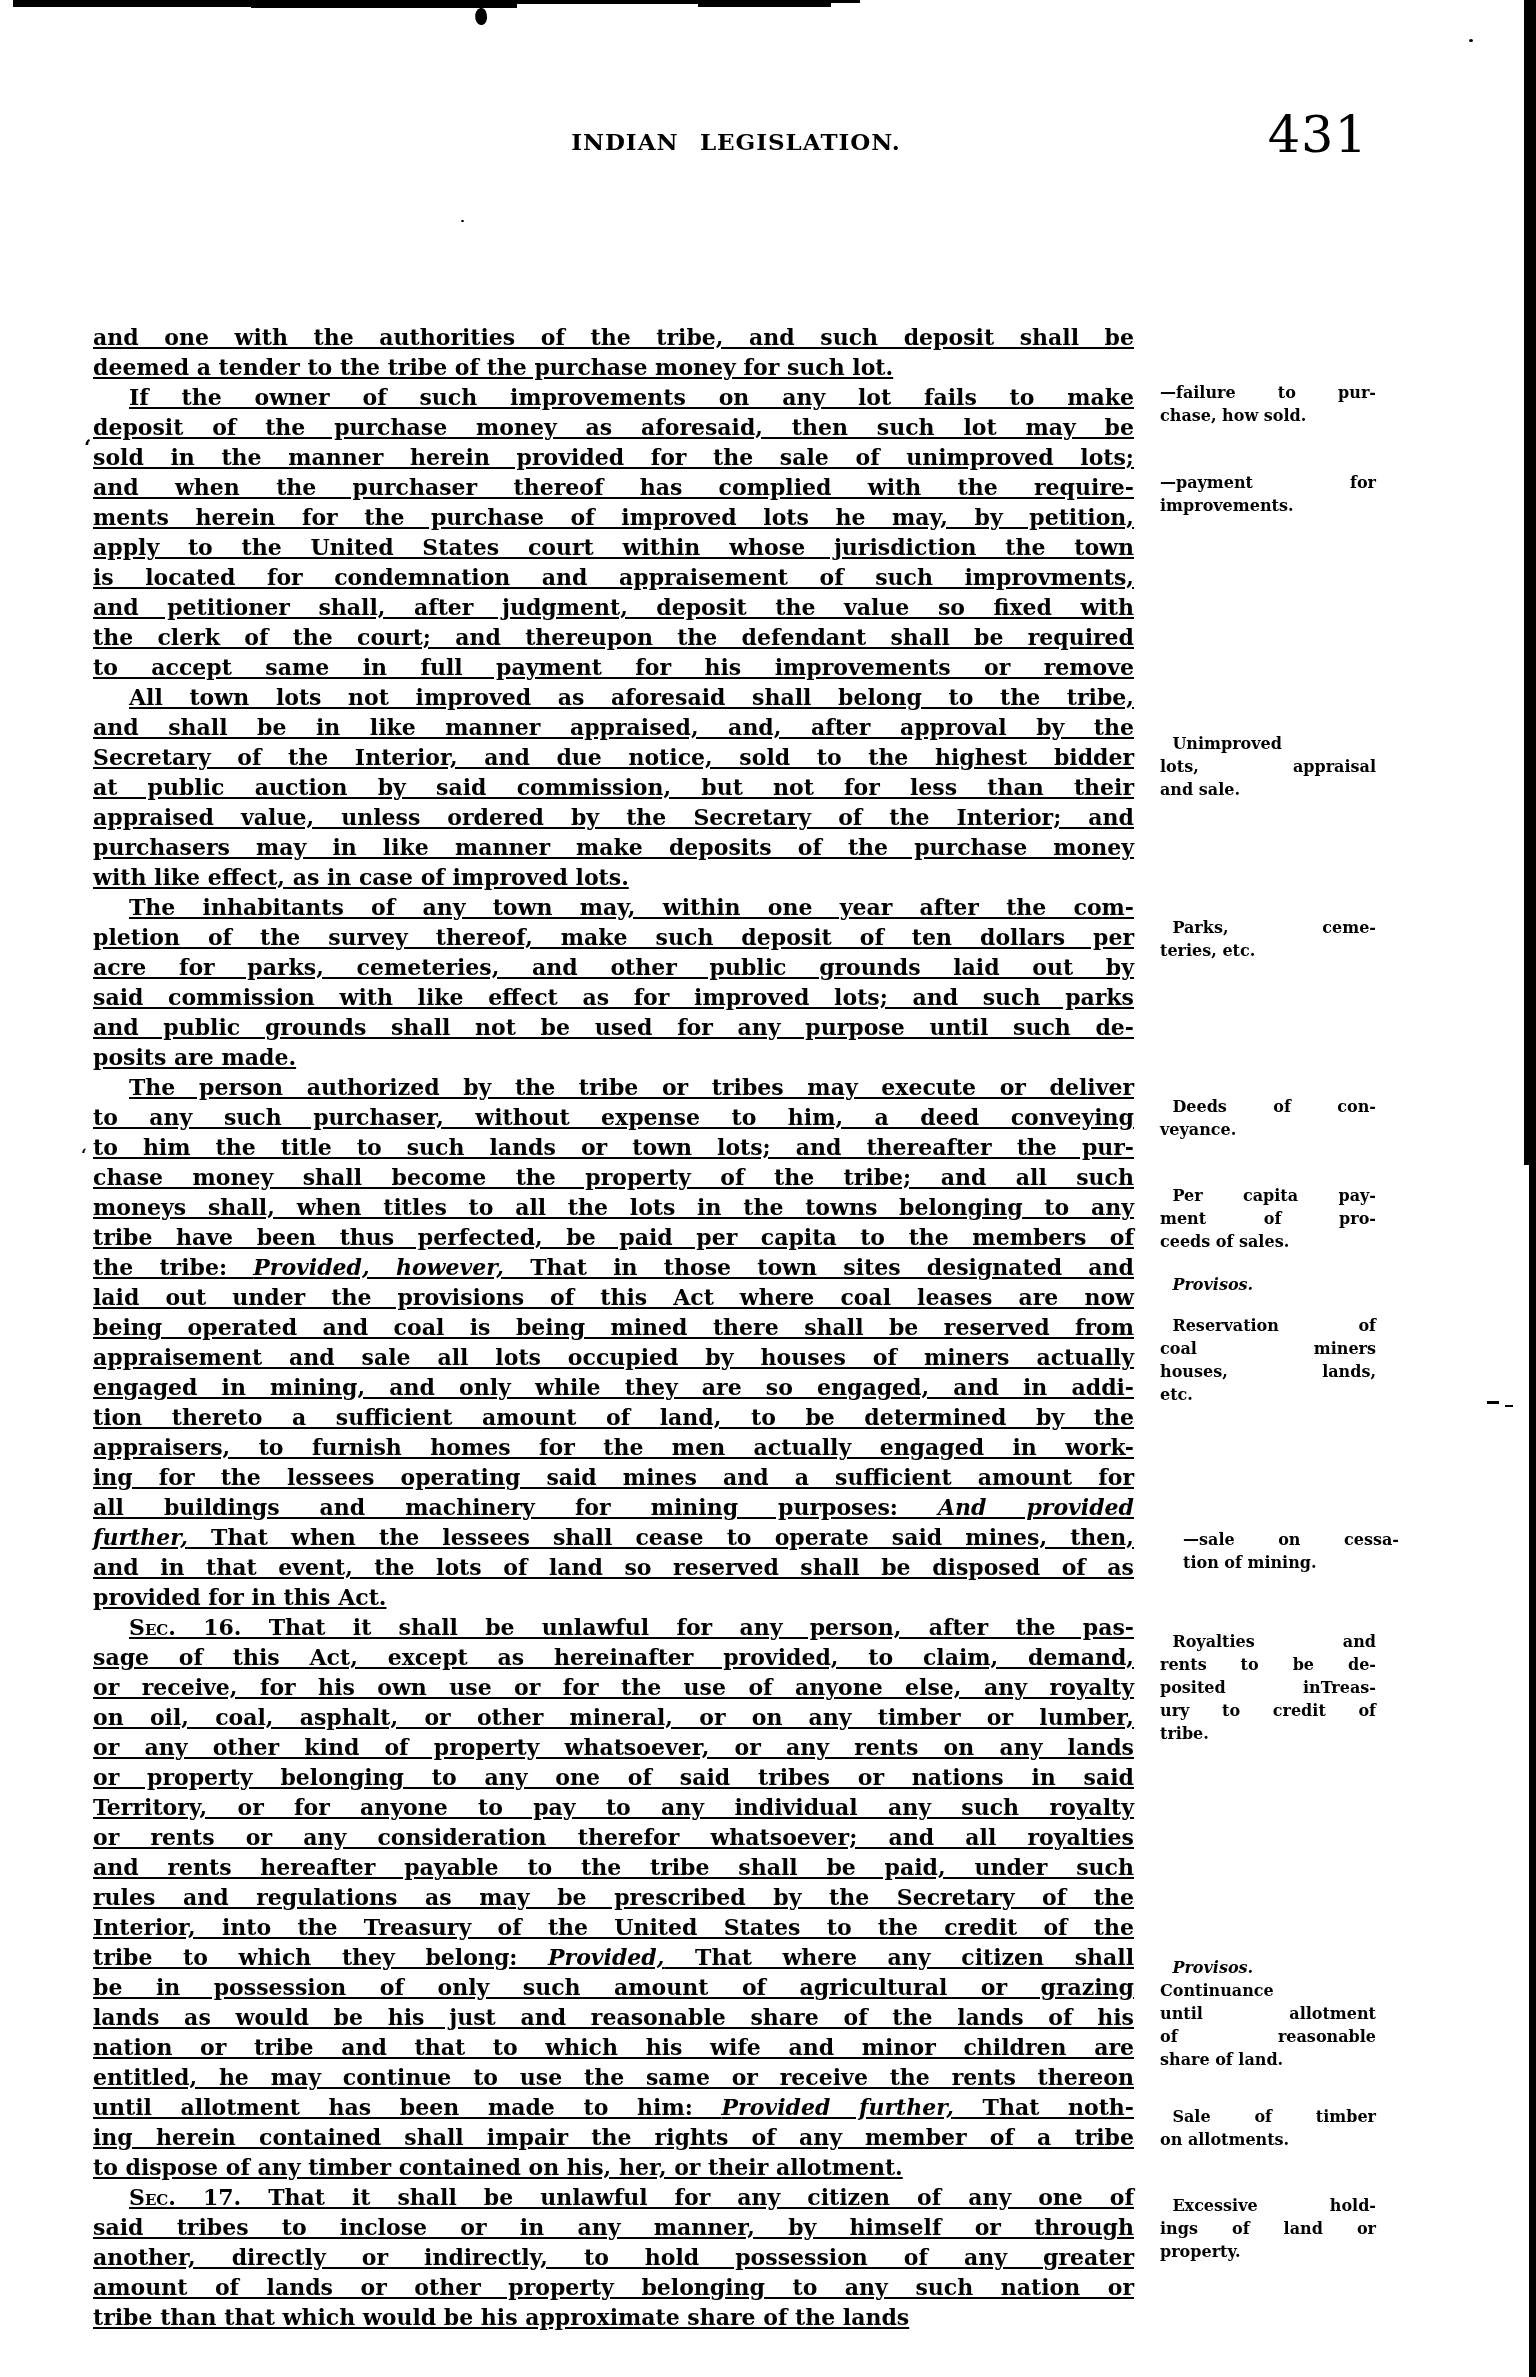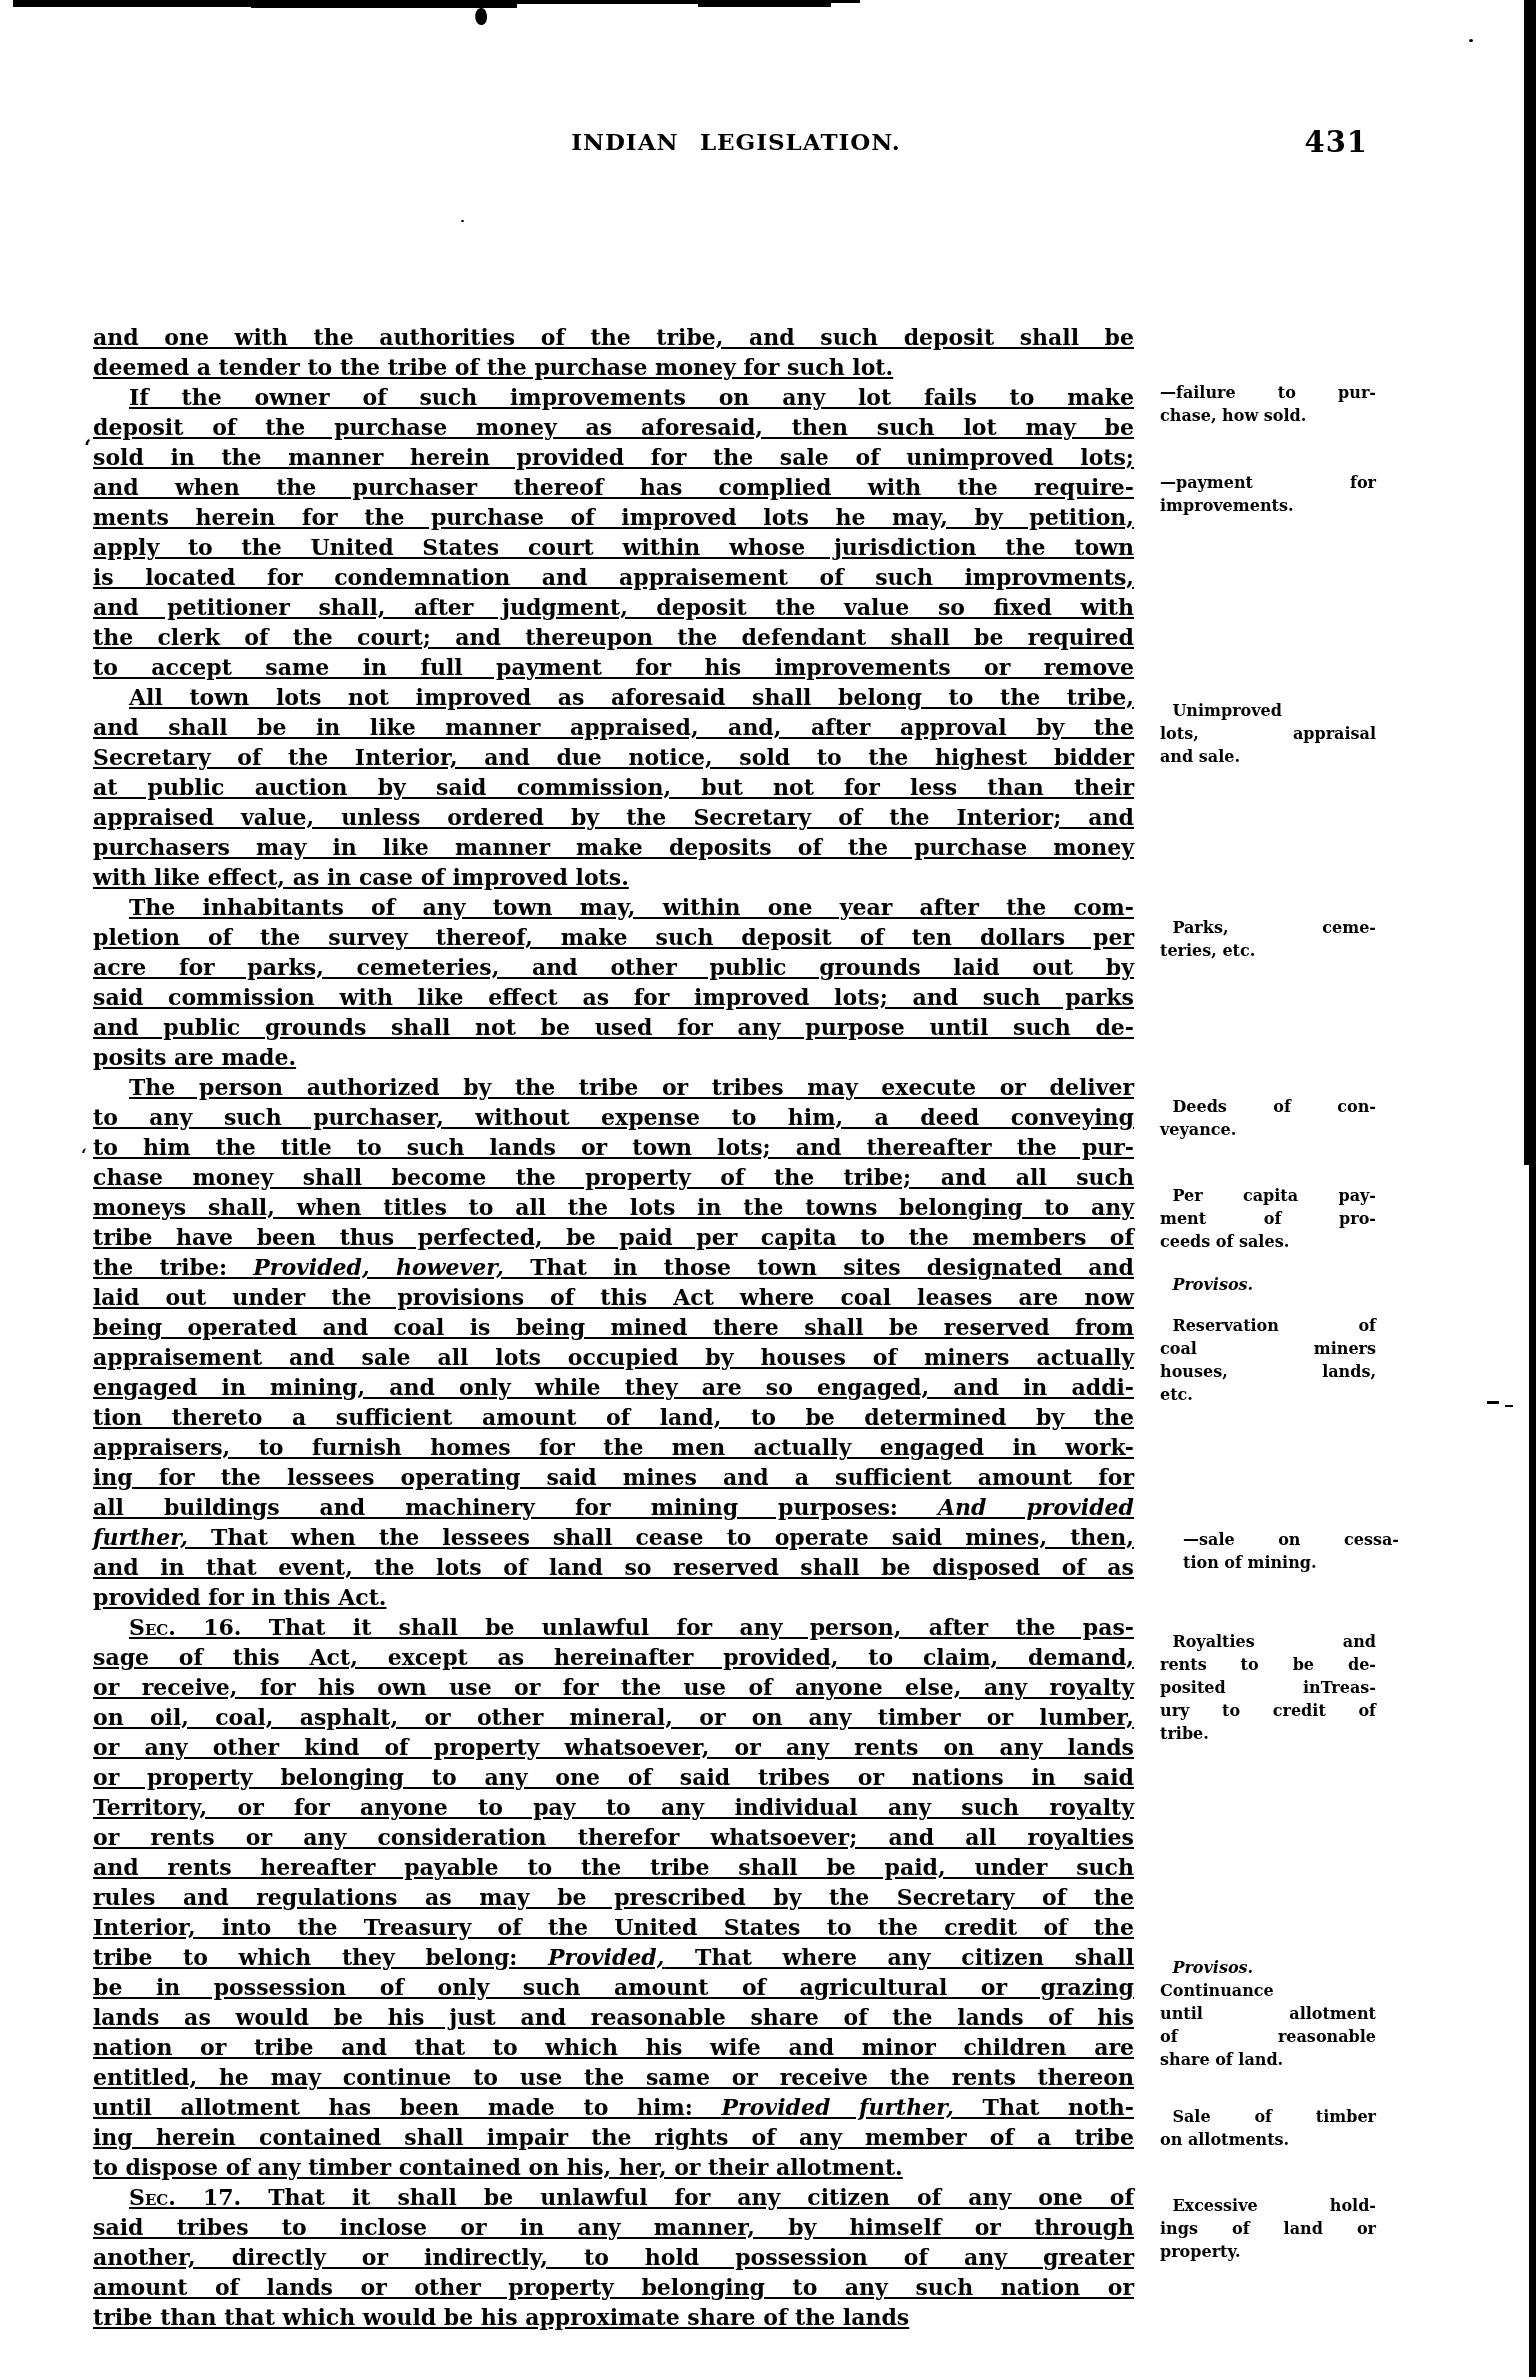--- a/index.html
+++ b/index.html
@@ -7,22 +7,22 @@
     width:1536px;height:2539px;position:relative;background:#ffffff;
     font-family:"DejaVu Serif","Liberation Serif",serif;color:#000;
     overflow:hidden;
   }
   
   .header-title{
     position:absolute;top:128px;left:0;width:1472px;text-align:center;
     font-size:23px;font-weight:bold;letter-spacing:1px;word-spacing:12.4px;
   }
   .page-number{
-    position:absolute;top:125px;right:168px;
-    font-size:29px;font-weight:bold;letter-spacing:1px;
+    position:absolute;top:105px;right:168px;
+    font-size:51px;font-weight:normal;letter-spacing:1px;
   }
   
   .body-text{
     position:absolute;top:322px;left:93px;width:1041px;
     font-size:22px;line-height:30px;font-weight:bold;text-decoration:underline;
   }
   .para{display:block;}
   .bline{height:30px;text-align:justify;text-align-last:justify;white-space:normal;}
   .bline.last{text-align-last:left;}
   .para.indent .bline.first{text-indent:36px;}
@@ -162,21 +162,21 @@
 
 <div class="margin-notes">
     <div class="note" style="top: 381px;">
       <div class="nline first">—failure to pur-</div>
       <div class="nline last">chase, how sold.</div>
     </div>
     <div class="note" style="top: 471px;">
       <div class="nline first">—payment for</div>
       <div class="nline last">improvements.</div>
     </div>
-    <div class="note" style="top: 699px;">
+    <div class="note" style="top: 732px;">
       <div class="nline first find">Unimproved</div>
       <div class="nline">lots, appraisal</div>
       <div class="nline last">and sale.</div>
     </div>
     <div class="note" style="top: 916px;">
       <div class="nline first find">Parks, ceme-</div>
       <div class="nline last">teries, etc.</div>
     </div>
     <div class="note" style="top: 1095px;">
       <div class="nline first find">Deeds of con-</div>

